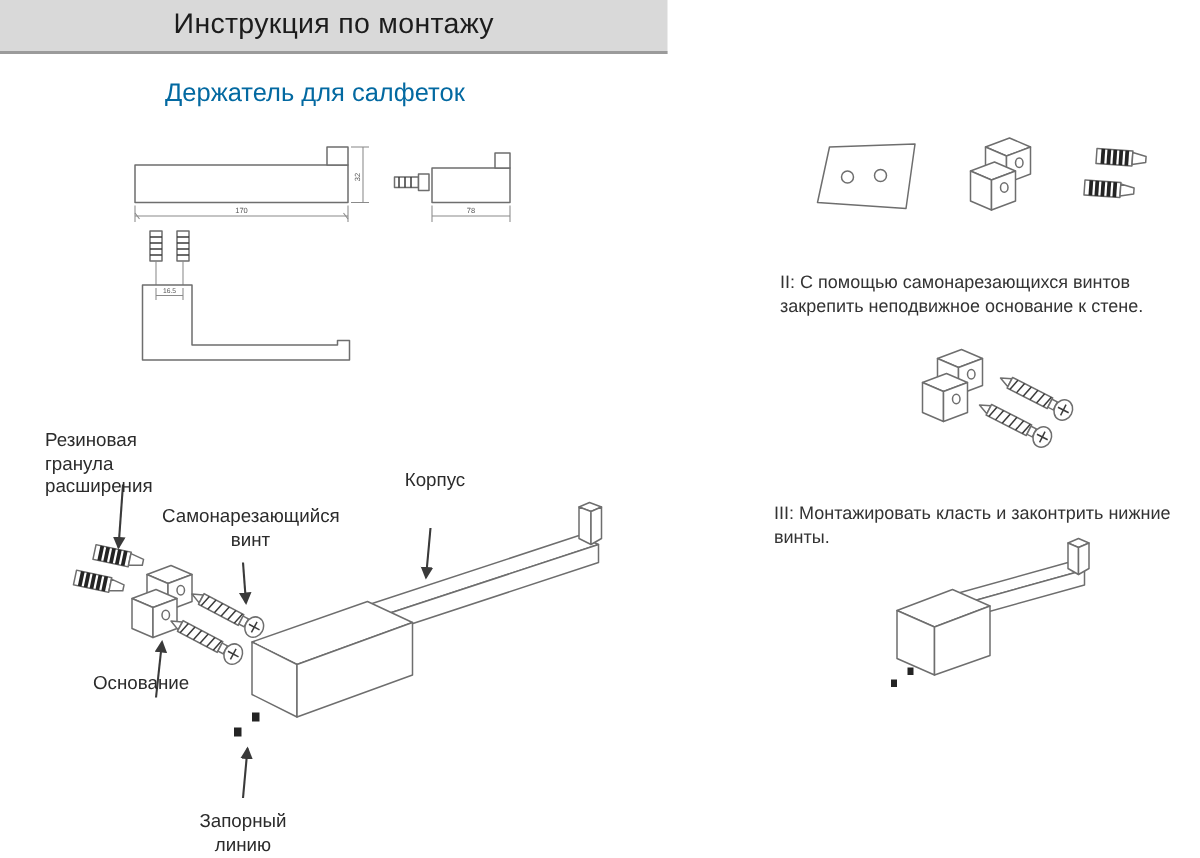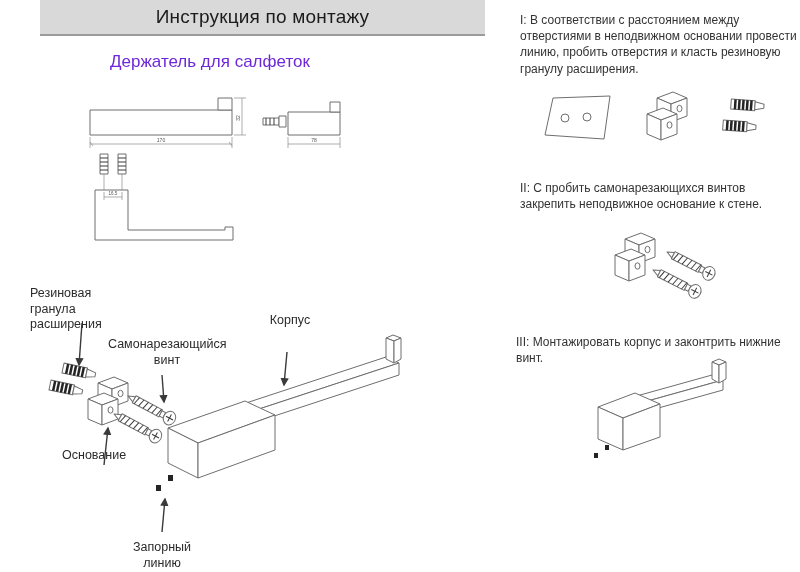--- a/index.html
+++ b/index.html
@@ -1,22 +1,22 @@
 <!DOCTYPE html>
 <html><head>
 <meta charset="utf-8">
 <style>
   html,body{margin:0;padding:0;background:#fff;}
   .page{position:relative;width:800px;height:572px;background:#ffffff;
         font-family:"Liberation Sans",sans-serif;overflow:hidden;color:#2e2e2e;}
   .abs{position:absolute;}
   .header-bar{left:0;top:0;width:445px;height:34px;background:#d9d9d9;
-              border-bottom:2px solid #9b9b9b;display:flex;align-items:center;justify-content:center;margin-left:40px;}
+              border-bottom:2px solid #9b9b9b;display:flex;align-items:center;justify-content:center;}
   .title{font-size:19px;color:#1c1c1c;letter-spacing:.2px;}
-  .subtitle{left:110px;top:52px;font-size:17px;color:#6d28d9;}
+  .subtitle{left:110px;top:52px;font-size:17px;color:#0369a1;}
   .step-text{font-size:12px;line-height:1.35;color:#333;width:278px;text-align:left;}
   .part-label{font-size:12.5px;line-height:1.25;color:#2b2b2b;}
   .center{text-align:center;}
   svg{position:absolute;overflow:visible;}
   .shape{fill:#ffffff;stroke:#6e6e6e;stroke-width:1;stroke-linejoin:round;}
   .thin{fill:none;stroke:#8a8a8a;stroke-width:.7;}
   .dark{fill:#242424;stroke:none;}
   .hatch{stroke:#3a3a3a;stroke-width:1;}
   .dimtxt{font-family:"Liberation Sans",sans-serif;font-size:5px;fill:#555;}
   .dimtxt-s{font-family:"Liberation Sans",sans-serif;font-size:4.5px;fill:#555;}
@@ -160,42 +160,41 @@
     <rect class="dark" x="126" y="200" width="5" height="6"></rect>
     <rect class="dark" x="138" y="190" width="5" height="6"></rect>
   </svg>
 
   <div class="abs part-label" style="left:30px;top:286px;width:110px">Резиновая гранула расширения</div>
   <div class="abs part-label center" style="left:108px;top:337px;width:118px">Самонарезающийся винт</div>
   <div class="abs part-label center" style="left:260px;top:313px;width:60px">Корпус</div>
   <div class="abs part-label" style="left:62px;top:448px;width:80px">Основание</div>
   <div class="abs part-label center" style="left:126px;top:540px;width:72px">Запорный линию</div>
 
-  <div class="abs step-text" style="left:520px;top:12px">I: В соответствии с расстоянием между отверстиями в неподвижном основании провести линию, пробить отверстия и класть резиновую гранулу расширения.</div>
 
   <svg class="abs" style="left:525px;top:88px" width="270" height="85" viewBox="0 0 270 85">
     <g>
       <polygon class="shape" points="28,10 85,8 79,51 20,47"></polygon>
       <circle class="shape" cx="40" cy="30" r="4"></circle>
       <circle class="shape" cx="62" cy="29" r="4"></circle>
     </g>
     <use href="#gBlock" transform="translate(122,4)"></use>
     <use href="#gDowel" transform="translate(206,16) rotate(4)"></use>
     <use href="#gDowel" transform="translate(198,37) rotate(4)"></use>
   </svg>
 
-  <div class="abs step-text" style="left:520px;top:180px">II: С пробить самонарезающихся винтов закрепить неподвижное основание к стене.</div>
+  <div class="abs step-text" style="left:520px;top:180px">II: С помощью самонарезающихся винтов закрепить неподвижное основание к стене.</div>
 
   <svg class="abs" style="left:595px;top:228px" width="195" height="100" viewBox="0 0 195 100">
     <use href="#gBlock" transform="translate(20,5)"></use>
     <use href="#gScrew" transform="translate(72,24) rotate(27)"></use>
     <use href="#gScrew" transform="translate(58,42) rotate(27)"></use>
   </svg>
 
-  <div class="abs step-text" style="left:516px;top:334px;width:284px">III: Монтажировать корпус и законтрить нижние винт.</div>
+  <div class="abs step-text" style="left:516px;top:334px;width:284px">III: Монтажировать класть и законтрить нижние винты.</div>
 
   <svg class="abs" style="left:575px;top:352px" width="225" height="130" viewBox="0 0 225 130">
     <g>
       <polygon class="shape" points="58,45 137,23 148,28 69,50"></polygon>
       <polygon class="shape" points="69,50 148,28 148,38 69,60"></polygon>
       <polygon class="shape" points="137,10 144,7 151,10 144,13"></polygon>
       <polygon class="shape" points="137,10 144,13 144,31 137,27"></polygon>
       <polygon class="shape" points="144,13 151,10 151,27 144,31"></polygon>
       <polygon class="shape" points="23,55 60,41 85,52 48,66"></polygon>
       <polygon class="shape" points="23,55 48,66 48,98 23,87"></polygon>

